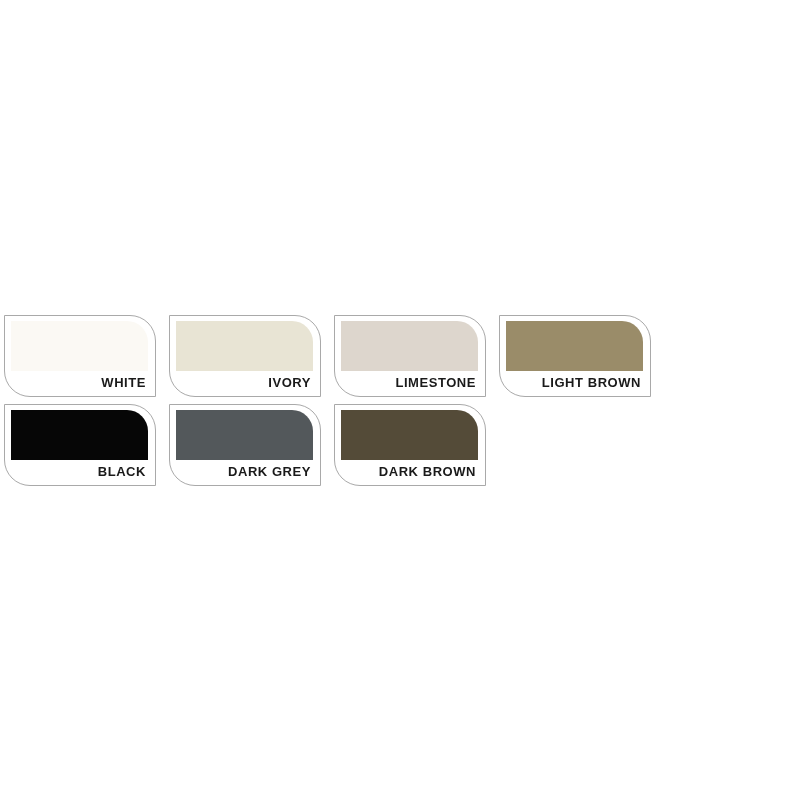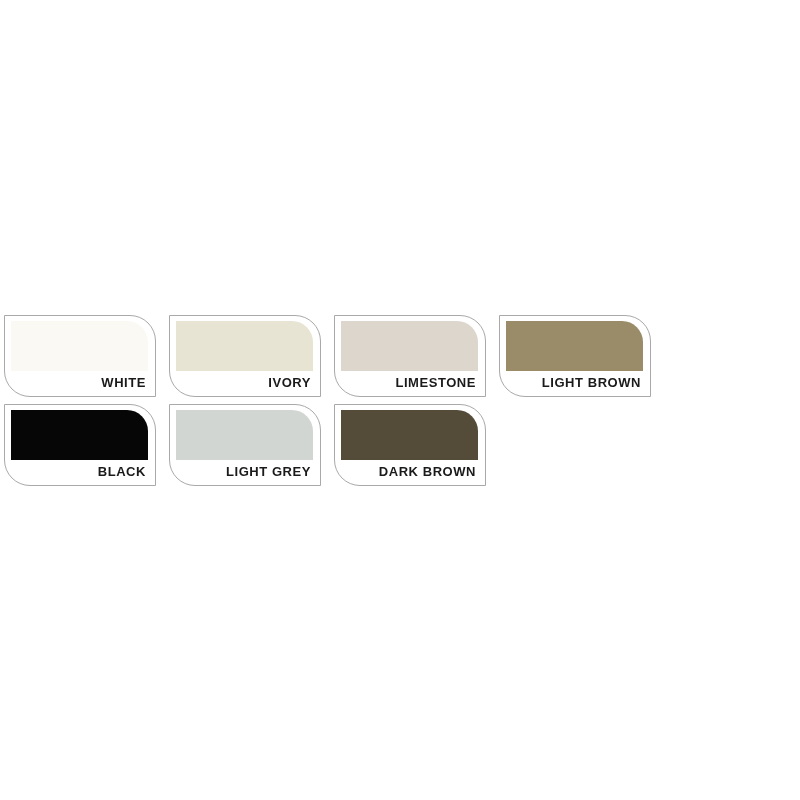--- a/index.html
+++ b/index.html
@@ -117,23 +117,23 @@
     </div>
 
     <div class="swatch-row">
       <div class="swatch-card" style="border-color: rgb(169, 169, 169); padding-left: 8px;">
         <div class="swatch-chip" style="background-color: rgb(6, 6, 6);"></div>
         <div class="swatch-label-strip">
           <span class="swatch-label" style="color: rgb(26, 26, 26);">BLACK</span>
         </div>
       </div>
       <div class="swatch-card" style="border-color: rgb(169, 169, 169);">
-        <div class="swatch-chip" style="background-color: rgb(210, 214, 210);"></div>
+        <div class="swatch-chip" style="background-color: rgb(83, 88, 91);"></div>
         <div class="swatch-label-strip">
-          <span class="swatch-label" style="color: rgb(26, 26, 26);">LIGHT GREY</span>
+          <span class="swatch-label" style="color: rgb(26, 26, 26);">DARK GREY</span>
         </div>
       </div>
       <div class="swatch-card" style="border-color: rgb(169, 169, 169);">
         <div class="swatch-chip" style="background-color: rgb(84, 75, 56);"></div>
         <div class="swatch-label-strip">
           <span class="swatch-label" style="color: rgb(26, 26, 26);">DARK BROWN</span>
         </div>
       </div>
     </div>
 

